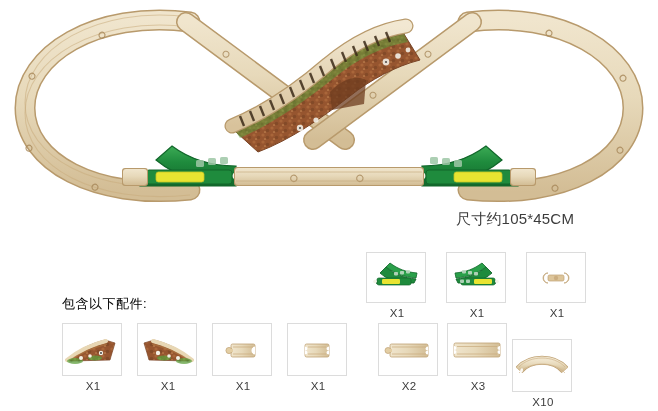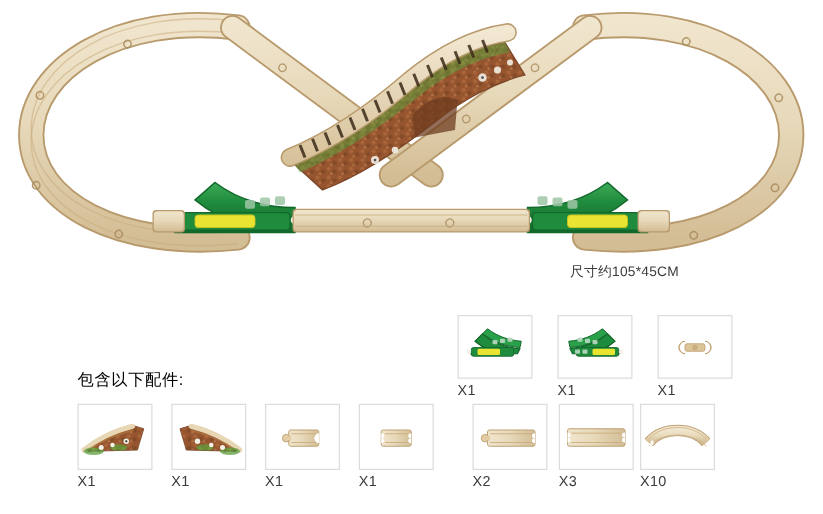--- a/index.html
+++ b/index.html
@@ -28,21 +28,21 @@
     position: absolute;
     left: 0;
     top: 0;
   }
 
   
   #dimension-caption {
     position: absolute;
     left: 456px;
     top: 210px;
-    font-size: 11px;
+    font-size: 15px;
     color: #3c3c3c;
     letter-spacing: 0.2px;
     white-space: nowrap;
   }
 
   
   #includes-heading {
     position: absolute;
     left: 62px;
     top: 295px;
@@ -76,21 +76,21 @@
     box-sizing: border-box;
     display: flex;
     align-items: center;
     justify-content: center;
     overflow: hidden;
   }
   #parts-row-bottom .part-box {
     height: 53px;
   }
   .part-qty {
-    text-align: left;
+    text-align: center;
     font-size: 11.5px;
     color: #3c3c3c;
     margin-top: 4px;
     letter-spacing: 0.3px;
   }
   .part-box svg { display: block; }
 </style>
 </head>
 <body>
 
@@ -430,21 +430,21 @@
         <rect x="3" y="4" width="46" height="14" rx="1.6" fill="url(#woodGradV)" stroke="#bfa173" stroke-width="0.8"></rect>
         <path d="M3,7 C6,7 6.5,11 3,11 C6.5,11 6,15 3,15 L3,7 Z" fill="#ffffff"></path>
         <path d="M49,7 C46,7 45.5,11 49,11 C45.5,11 46,15 49,15 L49,7 Z" fill="#ffffff"></path>
         <line x1="6" y1="7.5" x2="46" y2="7.5" stroke="#c9ab7c" stroke-width="0.7"></line>
         <line x1="6" y1="15" x2="46" y2="15" stroke="#c9ab7c" stroke-width="0.7"></line>
       </svg>
     </div>
     <div class="part-qty">X3</div>
   </div>
 
-  <div class="part-cell" style="left:450px; top:0px;">
+  <div class="part-cell" style="left:450px; top:16px;">
     <div class="part-box">
       <svg width="52" height="28" viewBox="0 0 52 28">
         <path d="M3,18 C14,5 38,5 49,18" fill="none" stroke="#bfa173" stroke-width="9" stroke-linecap="butt"></path>
         <path d="M3,18 C14,5 38,5 49,18" fill="none" stroke="url(#woodGrad)" stroke-width="7.5" stroke-linecap="butt"></path>
         <path d="M3,15 C14,3 38,3 49,15" fill="none" stroke="#cdb187" stroke-width="0.8" opacity="0.8"></path>
         <path d="M3,21 C14,9 38,9 49,21" fill="none" stroke="#cdb187" stroke-width="0.8" opacity="0.8"></path>
         <path d="M4,20 C4,16 7,15 7,18 C7,21 4,21 4,20 Z" fill="#ffffff" opacity="0.9"></path>
       </svg>
     </div>
     <div class="part-qty">X10</div>

